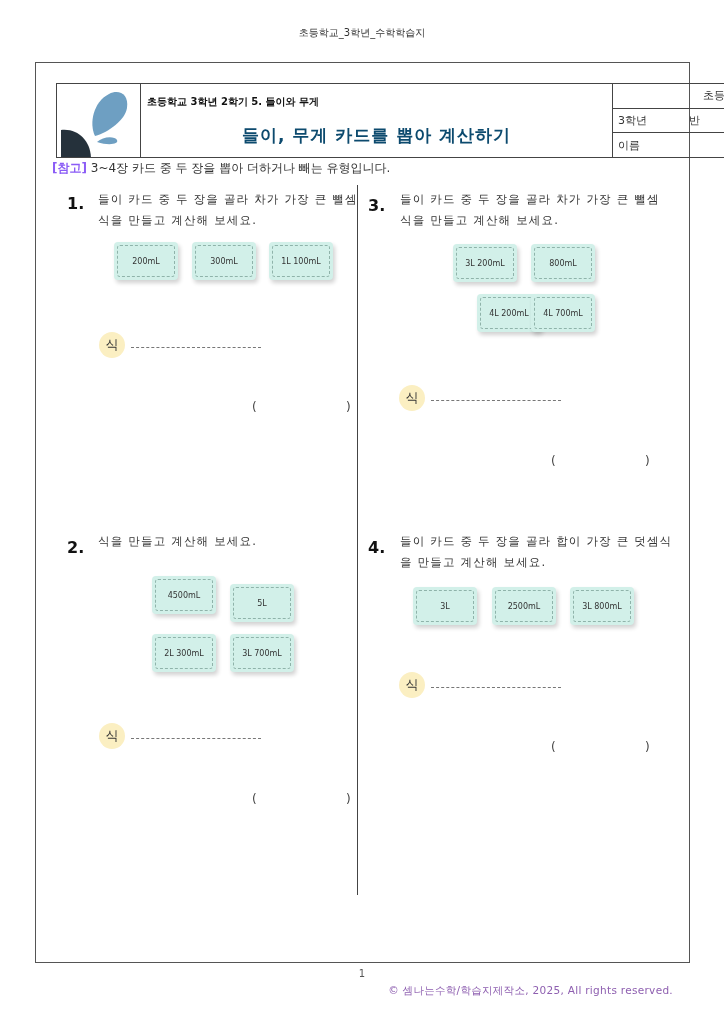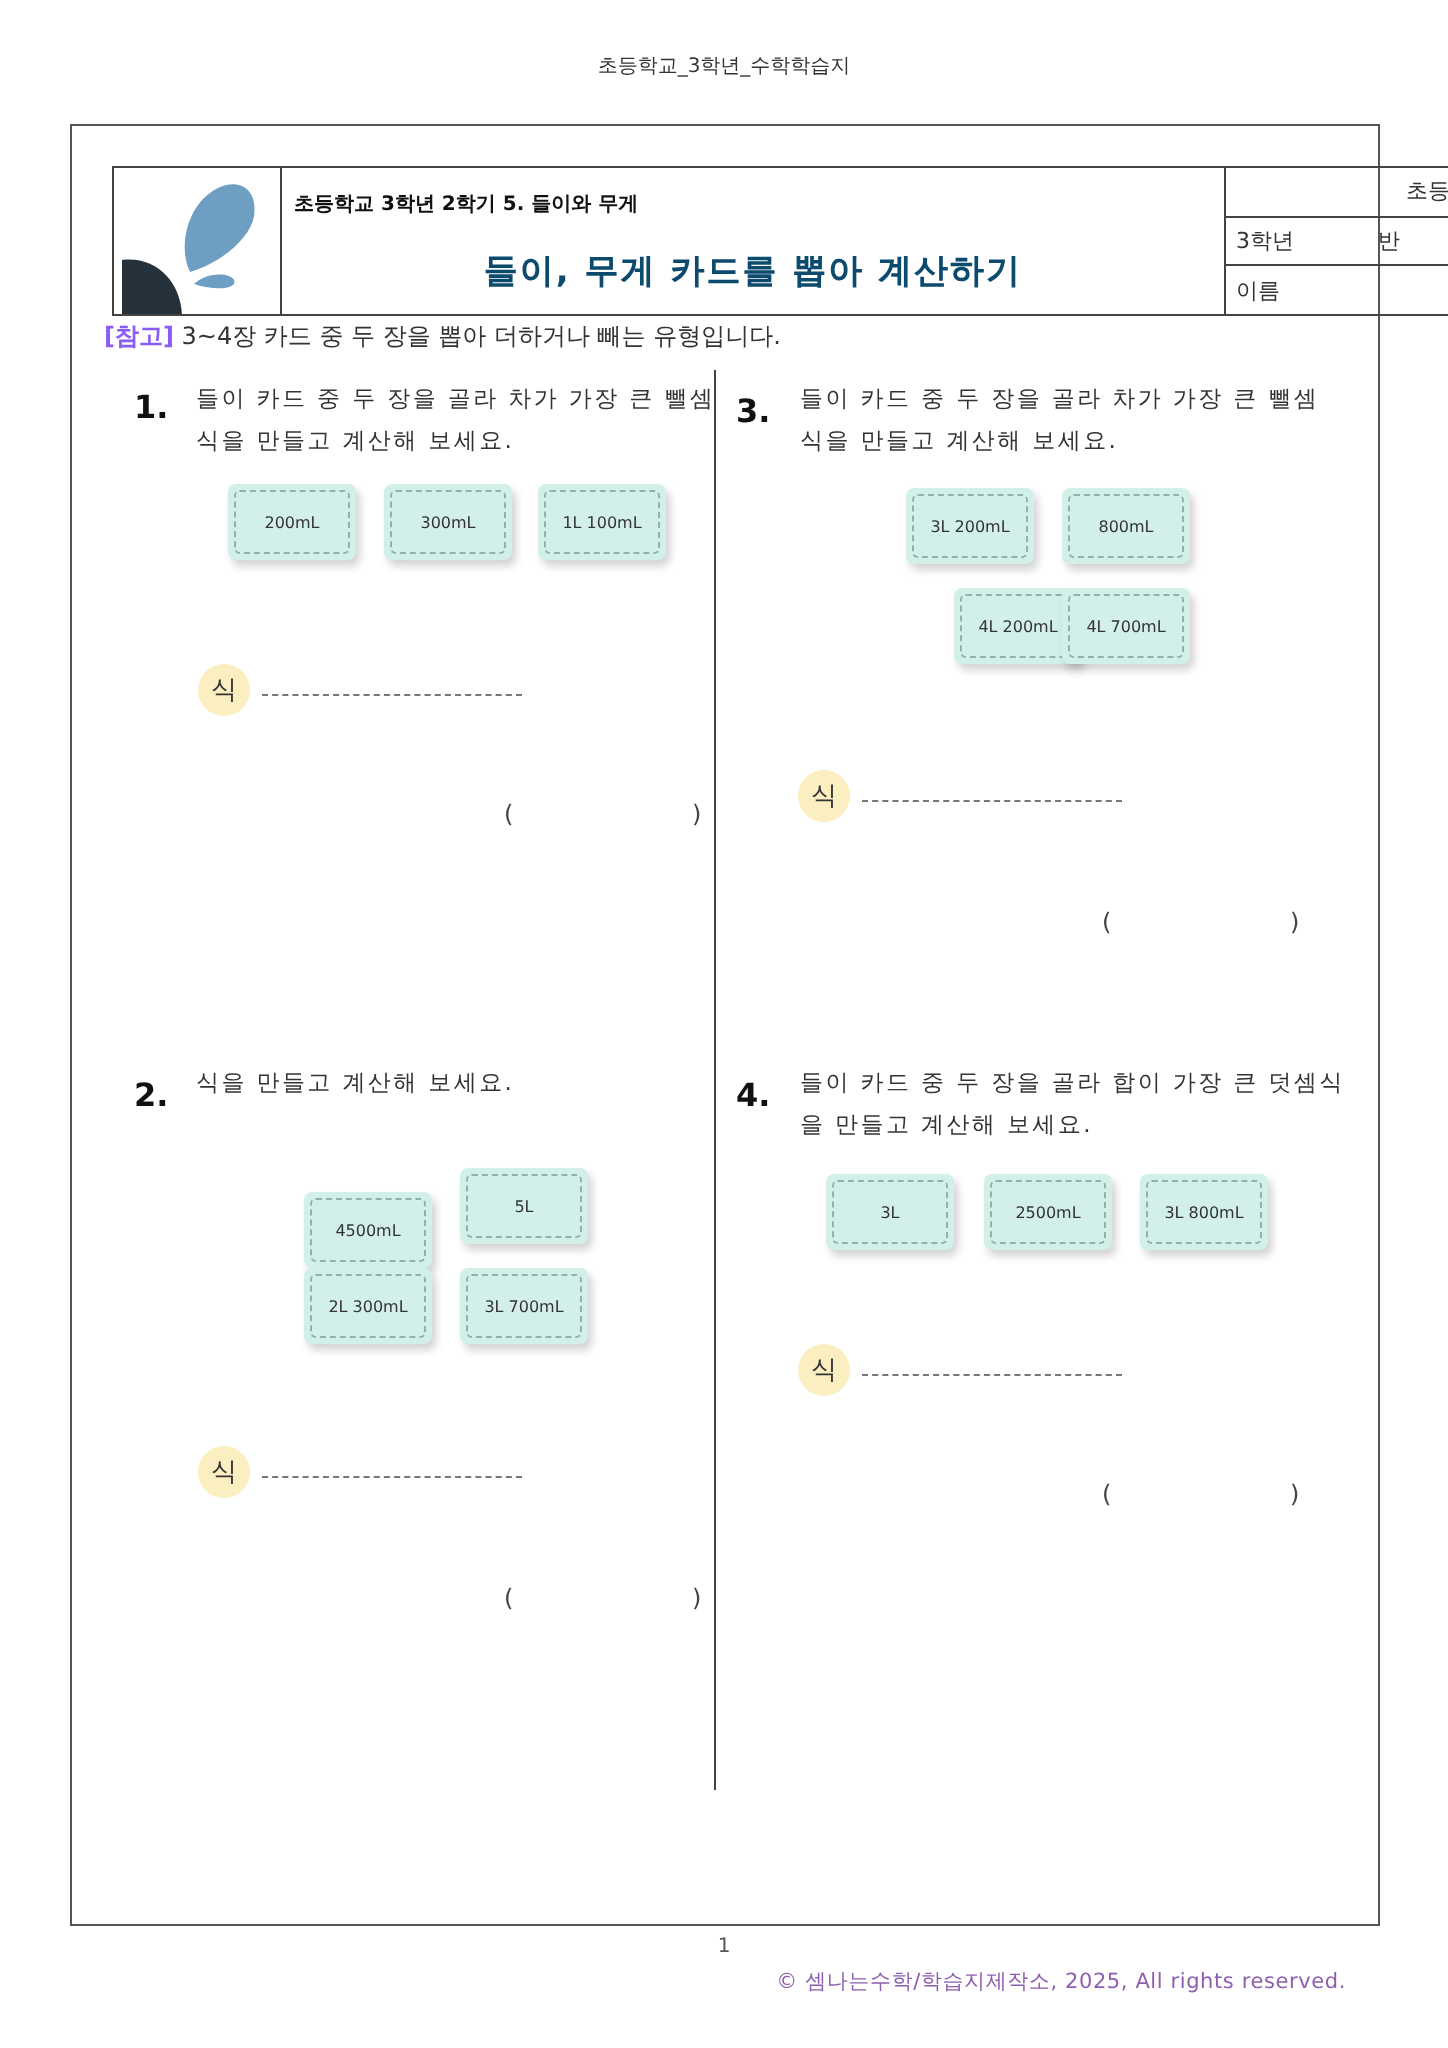--- a/index.html
+++ b/index.html
@@ -97,21 +97,21 @@
   <div class="sik-line" style="left:131px;top:347px;"></div>
   <div class="paren" style="left:252px;top:400px;">(</div>
   <div class="paren" style="left:346px;top:400px;">)</div>
 </div>
 
 <div>
   <div class="pnum" style="left:67px;top:538px;">2.</div>
   <div class="ptext" style="left:98px;top:531px;">
     <div>식을 만들고 계산해 보세요.</div>
   </div>
-  <div class="card" style="left:152px;top:596px;">
+  <div class="card" style="left:152px;top:576px;">
       <span>4500mL</span>
     </div>
   <div class="card" style="left:230px;top:584px;">
       <span>5L</span>
     </div>
   <div class="card" style="left:152px;top:634px;">
       <span>2L 300mL</span>
     </div>
   <div class="card" style="left:230px;top:634px;">
       <span>3L 700mL</span>

